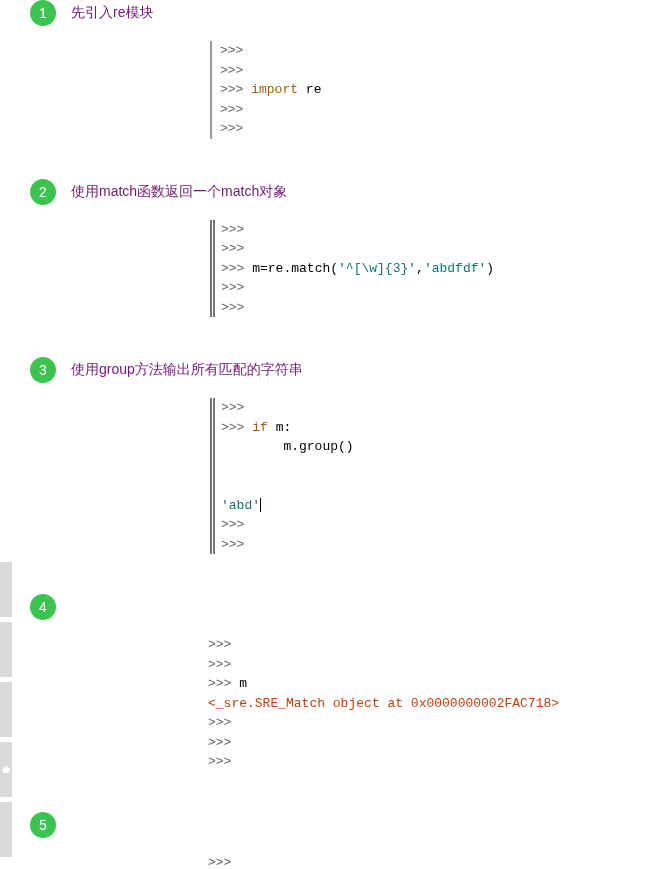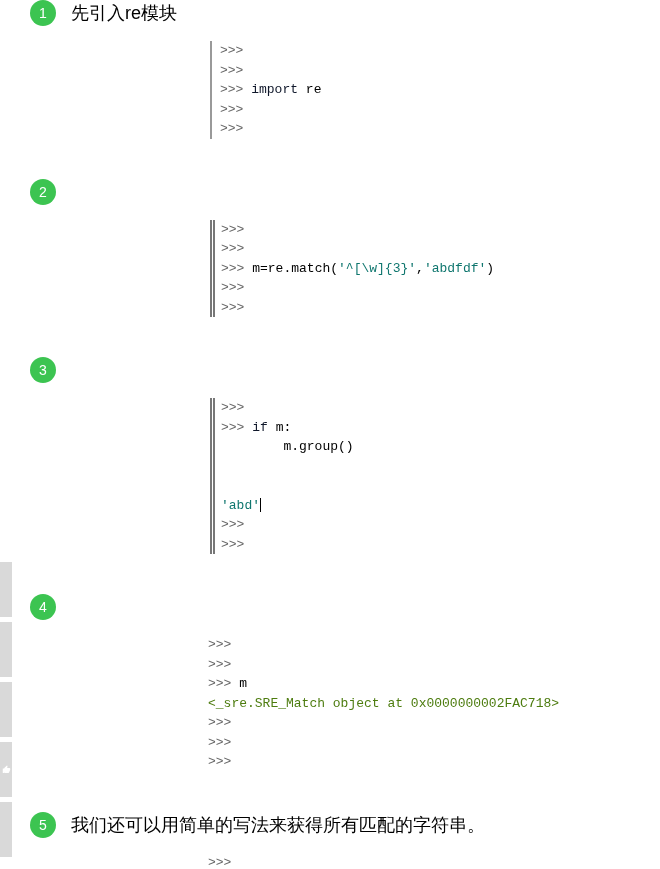--- a/index.html
+++ b/index.html
@@ -26,41 +26,41 @@
       background: #3cc451;
       color: #fff;
       font-size: 14px;
       display: flex;
       align-items: center;
       justify-content: center;
       margin-right: 15px;
       flex-shrink: 0;
     }
     .step-title {
-      font-size: 18px;
-      color: #000000;
+      font-size: 14px;
+      color: #701a75;
     }
     .code-block {
       margin-left: 180px;
       border-left: 2px solid #999;
       padding-left: 8px;
       font-family: Consolas, "Courier New", monospace;
       font-size: 13px;
       line-height: 1.5;
       white-space: pre;
     }
     .code-block.dbl {
       border-left: 5px double #777;
       padding-left: 6px;
     }
     .code-block.none { border-left: none; margin-left: 170px; }
     .tok-prompt { color: #666; }
-    .tok-kw { color: #0f172a; }
+    .tok-kw { color: #a16207; }
     .tok-str { color: #0f766e; }
-    .tok-out { color: #4d7c0f; text-align: right; }
+    .tok-out { color: #c2410c; text-align: right; }
     .cursor {
       display: inline-block;
       width: 1px;
       height: 14px;
       background: #000;
       vertical-align: middle;
     }
     .sidebar {
       position: absolute;
       left: 0;
@@ -85,39 +85,40 @@
     <div class="step">
       <div class="step-header">
         <div class="step-num">1</div>
         <div class="step-title">先引入re模块</div>
       </div>
       <div class="code-block"><div><span class="tok-prompt">&gt;&gt;&gt;</span></div><div><span class="tok-prompt">&gt;&gt;&gt;</span></div><div><span class="tok-prompt">&gt;&gt;&gt; </span><span class="tok-kw">import</span><span> re</span></div><div><span class="tok-prompt">&gt;&gt;&gt;</span></div><div><span class="tok-prompt">&gt;&gt;&gt;</span></div></div>
     </div>
     <div class="step">
       <div class="step-header">
         <div class="step-num">2</div>
+        <div class="step-title">使用match函数返回一个match对象</div>
       </div>
       <div class="code-block dbl"><div><span class="tok-prompt">&gt;&gt;&gt;</span></div><div><span class="tok-prompt">&gt;&gt;&gt;</span></div><div><span class="tok-prompt">&gt;&gt;&gt; </span><span>m=re.match(</span><span class="tok-str">'^[\w]{3}'</span><span>,</span><span class="tok-str">'abdfdf'</span><span>)</span></div><div><span class="tok-prompt">&gt;&gt;&gt;</span></div><div><span class="tok-prompt">&gt;&gt;&gt;</span></div></div>
     </div>
     <div class="step">
       <div class="step-header">
         <div class="step-num">3</div>
+        <div class="step-title">使用group方法输出所有匹配的字符串</div>
       </div>
       <div class="code-block dbl"><div><span class="tok-prompt">&gt;&gt;&gt;</span></div><div><span class="tok-prompt">&gt;&gt;&gt; </span><span class="tok-kw">if</span><span> m:</span></div><div><span>        m.group()</span></div><div><span> </span></div><div><span> </span></div><div><span class="tok-str">'abd'</span><span class="cursor"></span></div><div><span class="tok-prompt">&gt;&gt;&gt;</span></div><div><span class="tok-prompt">&gt;&gt;&gt;</span></div></div>
     </div>
     <div class="step">
       <div class="step-header">
         <div class="step-num">4</div>
       </div>
       <div class="code-block none"><div><span class="tok-prompt">&gt;&gt;&gt;</span></div><div><span class="tok-prompt">&gt;&gt;&gt;</span></div><div><span class="tok-prompt">&gt;&gt;&gt; </span><span>m</span></div><div><span class="tok-out">&lt;_sre.SRE_Match object at 0x0000000002FAC718&gt;</span></div><div><span class="tok-prompt">&gt;&gt;&gt;</span></div><div><span class="tok-prompt">&gt;&gt;&gt;</span></div><div><span class="tok-prompt">&gt;&gt;&gt;</span></div></div>
     </div>
     <div class="step">
       <div class="step-header">
         <div class="step-num">5</div>
-        <div class="step-title">我们还可以用简单的写法来获得所有匹配的字符串。</div>
       </div>
       <div class="code-block none"><div><span class="tok-prompt">&gt;&gt;&gt;</span></div></div>
     </div>
   </div>
 
 <div class="sidebar">
   <div class="sidebar-btn"></div>
   <div class="sidebar-btn"></div>
   <div class="sidebar-btn"></div>
   <div class="sidebar-btn">

